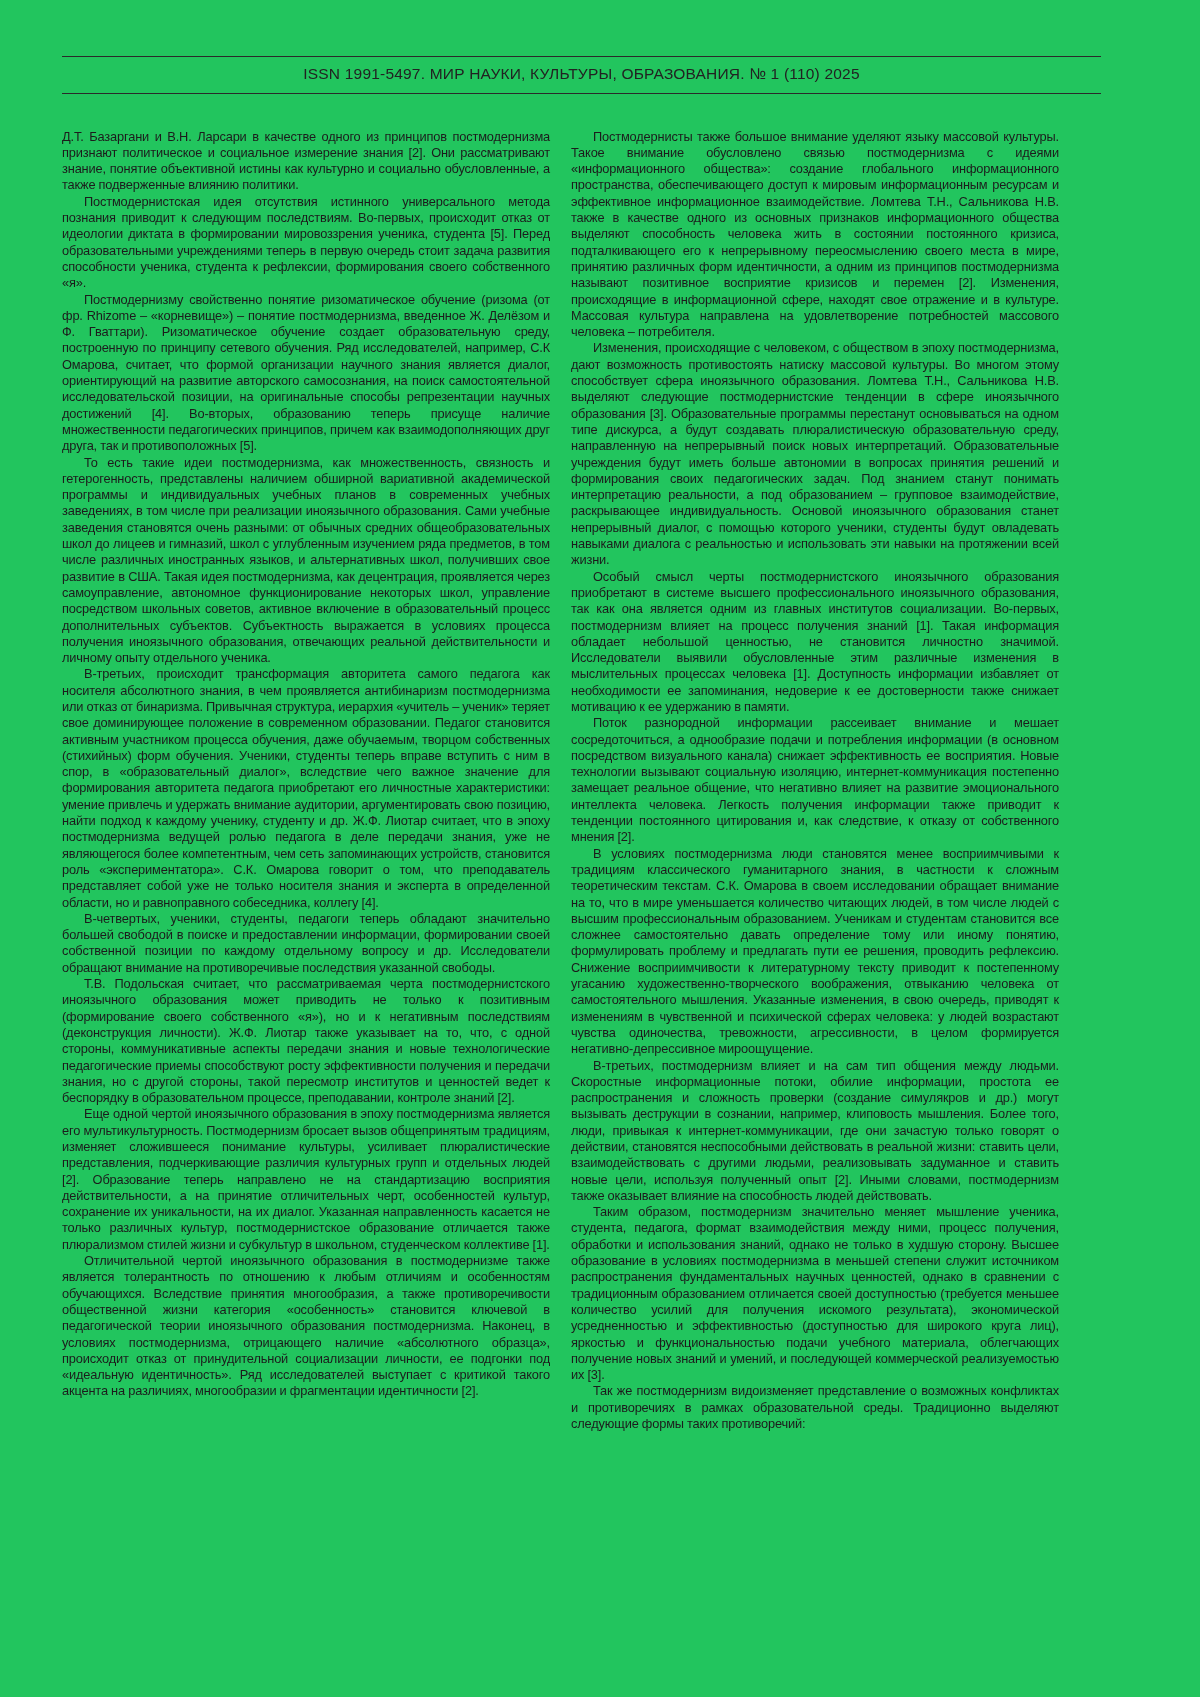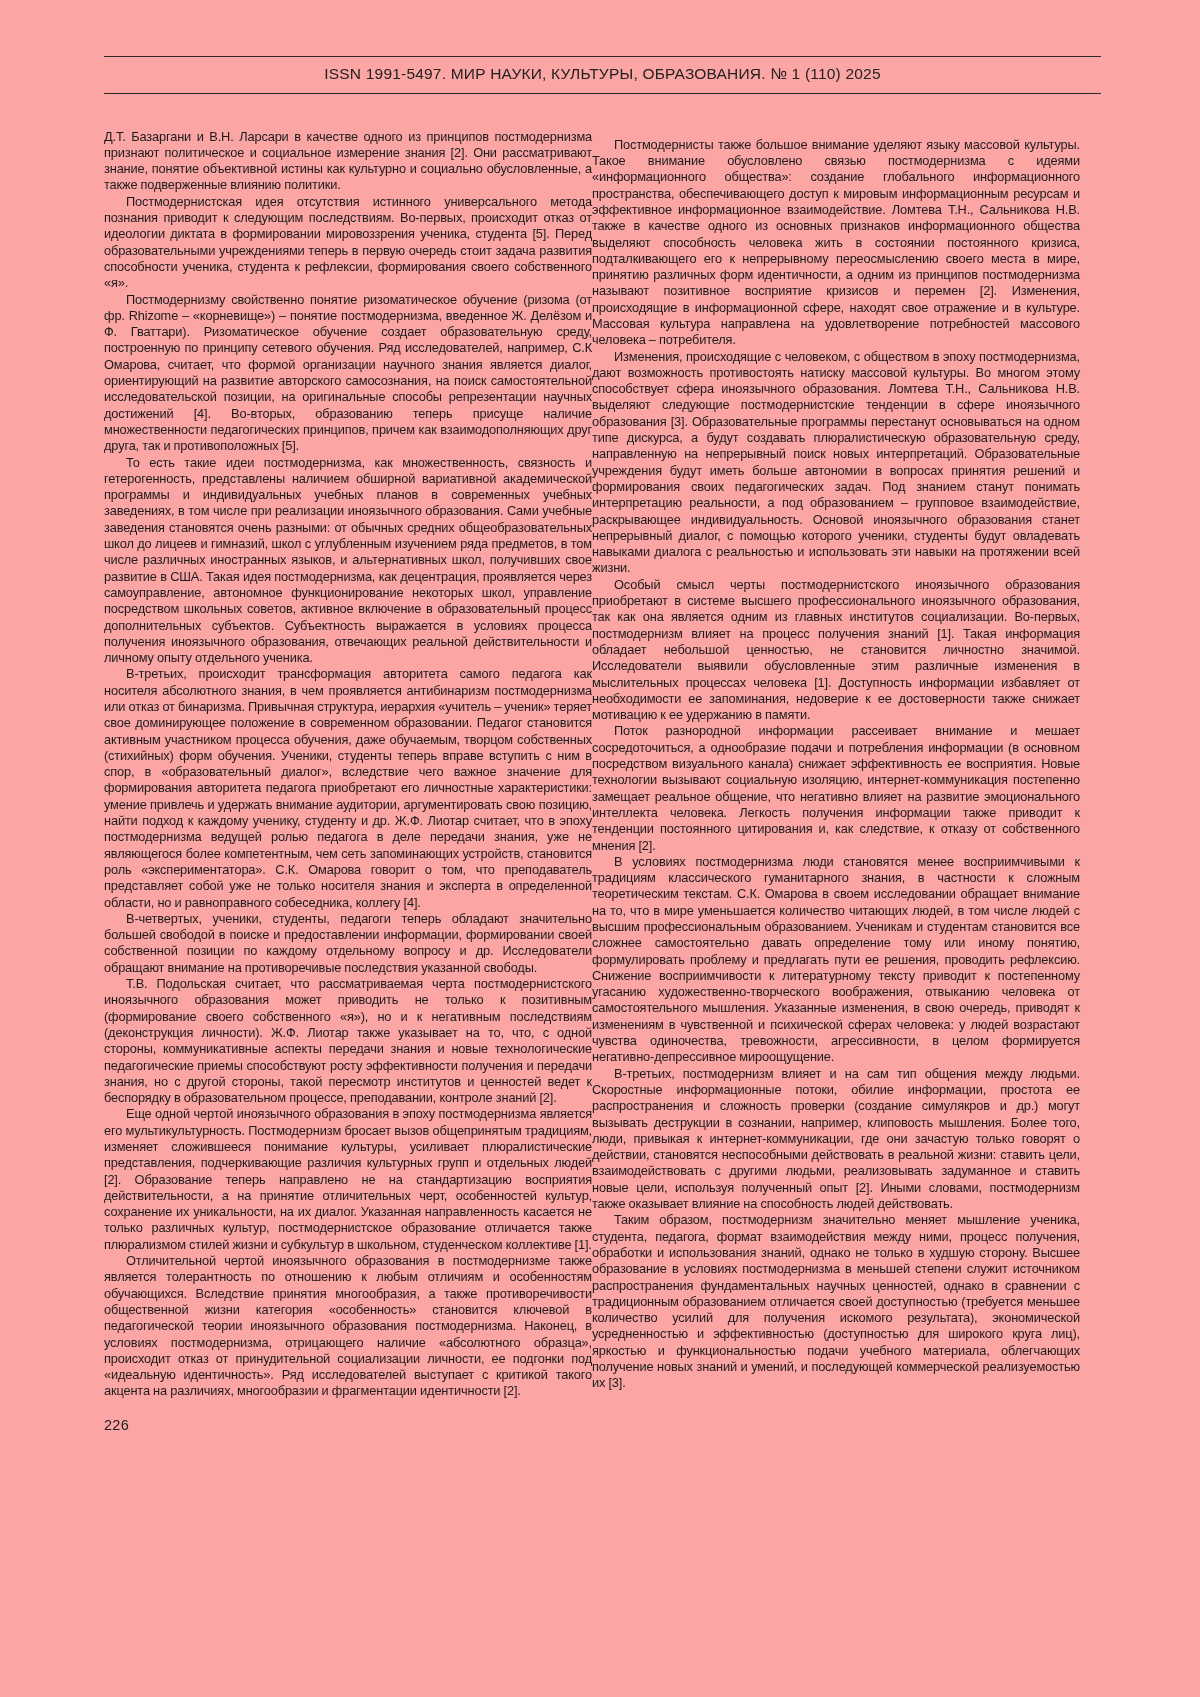--- a/index.html
+++ b/index.html
@@ -7,36 +7,37 @@
   body {
     width: 1200px;
     font-family: "Liberation Sans", "DejaVu Sans", sans-serif;
     color: #1b1b1b;
     -webkit-font-smoothing: antialiased;
   }
   .page {
     position: relative;
     width: 1200px;
     min-height: 1697px;
-    background: #fca5a5;
-    padding: 56px 99px 30px 104px;
+    background: #22c55e;
+    padding: 56px 99px 30px 62px;
   }
   .page-header { margin-bottom: 35px; }
   .rule { border-top: 1.6px solid #2a2a2a; height: 0; }
   .header-text {
     text-align: center;
     font-size: 15.5px;
     line-height: 1.2;
     letter-spacing: 0.2px;
     color: #222222;
     padding: 8px 0 9px 0;
   }
   .columns {
     display: flex;
-    align-items: center;
+    gap: 21px;
+    align-items: flex-start;
   }
   .column {
     width: 488px;
     flex: 0 0 488px;
     text-align: justify;
     font-size: 12.8px;
     line-height: 16.3px;
     letter-spacing: -0.15px;
     color: #1c1c1c;
     hyphens: auto;
@@ -76,20 +77,18 @@
         <p class="para">Отличительной чертой иноязычного образования в постмодернизме также является толерантность по отношению к любым отличиям и особенностям обучающихся. Вследствие принятия многообразия, а также противоречивости общественной жизни категория «особенность» становится ключевой в педагогической теории иноязычного образования постмодернизма. Наконец, в условиях постмодернизма, отрицающего наличие «абсолютного образца», происходит отказ от принудительной социализации личности, ее подгонки под «идеальную идентичность». Ряд исследователей выступает с критикой такого акцента на различиях, многообразии и фрагментации идентичности [2].</p>
       </section>
     <section class="column">
         <p class="para">Постмодернисты также большое внимание уделяют языку массовой культуры. Такое внимание обусловлено связью постмодернизма с идеями «информационного общества»: создание глобального информационного пространства, обеспечивающего доступ к мировым информационным ресурсам и эффективное информационное взаимодействие. Ломтева Т.Н., Сальникова Н.В. также в качестве одного из основных признаков информационного общества выделяют способность человека жить в состоянии постоянного кризиса, подталкивающего его к непрерывному переосмыслению своего места в мире, принятию различных форм идентичности, а одним из принципов постмодернизма называют позитивное восприятие кризисов и перемен [2]. Изменения, происходящие в информационной сфере, находят свое отражение и в культуре. Массовая культура направлена на удовлетворение потребностей массового человека – потребителя.</p>
         <p class="para">Изменения, происходящие с человеком, с обществом в эпоху постмодернизма, дают возможность противостоять натиску массовой культуры. Во многом этому способствует сфера иноязычного образования. Ломтева Т.Н., Сальникова Н.В. выделяют следующие постмодернистские тенденции в сфере иноязычного образования [3]. Образовательные программы перестанут основываться на одном типе дискурса, а будут создавать плюралистическую образовательную среду, направленную на непрерывный поиск новых интерпретаций. Образовательные учреждения будут иметь больше автономии в вопросах принятия решений и формирования своих педагогических задач. Под знанием станут понимать интерпретацию реальности, а под образованием – групповое взаимодействие, раскрывающее индивидуальность. Основой иноязычного образования станет непрерывный диалог, с помощью которого ученики, студенты будут овладевать навыками диалога с реальностью и использовать эти навыки на протяжении всей жизни.</p>
         <p class="para">Особый смысл черты постмодернистского иноязычного образования приобретают в системе высшего профессионального иноязычного образования, так как она является одним из главных институтов социализации. Во-первых, постмодернизм влияет на процесс получения знаний [1]. Такая информация обладает небольшой ценностью, не становится личностно значимой. Исследователи выявили обусловленные этим различные изменения в мыслительных процессах человека [1]. Доступность информации избавляет от необходимости ее запоминания, недоверие к ее достоверности также снижает мотивацию к ее удержанию в памяти.</p>
         <p class="para">Поток разнородной информации рассеивает внимание и мешает сосредоточиться, а однообразие подачи и потребления информации (в основном посредством визуального канала) снижает эффективность ее восприятия. Новые технологии вызывают социальную изоляцию, интернет-коммуникация постепенно замещает реальное общение, что негативно влияет на развитие эмоционального интеллекта человека. Легкость получения информации также приводит к тенденции постоянного цитирования и, как следствие, к отказу от собственного мнения [2].</p>
         <p class="para">В условиях постмодернизма люди становятся менее восприимчивыми к традициям классического гуманитарного знания, в частности к сложным теоретическим текстам. С.К. Омарова в своем исследовании обращает внимание на то, что в мире уменьшается количество читающих людей, в том числе людей с высшим профессиональным образованием. Ученикам и студентам становится все сложнее самостоятельно давать определение тому или иному понятию, формулировать проблему и предлагать пути ее решения, проводить рефлексию. Снижение восприимчивости к литературному тексту приводит к постепенному угасанию художественно-творческого воображения, отвыканию человека от самостоятельного мышления. Указанные изменения, в свою очередь, приводят к изменениям в чувственной и психической сферах человека: у людей возрастают чувства одиночества, тревожности, агрессивности, в целом формируется негативно-депрессивное мироощущение.</p>
         <p class="para">В-третьих, постмодернизм влияет и на сам тип общения между людьми. Скоростные информационные потоки, обилие информации, простота ее распространения и сложность проверки (создание симулякров и др.) могут вызывать деструкции в сознании, например, клиповость мышления. Более того, люди, привыкая к интернет-коммуникации, где они зачастую только говорят о действии, становятся неспособными действовать в реальной жизни: ставить цели, взаимодействовать с другими людьми, реализовывать задуманное и ставить новые цели, используя полученный опыт [2]. Иными словами, постмодернизм также оказывает влияние на способность людей действовать.</p>
         <p class="para">Таким образом, постмодернизм значительно меняет мышление ученика, студента, педагога, формат взаимодействия между ними, процесс получения, обработки и использования знаний, однако не только в худшую сторону. Высшее образование в условиях постмодернизма в меньшей степени служит источником распространения фундаментальных научных ценностей, однако в сравнении с традиционным образованием отличается своей доступностью (требуется меньшее количество усилий для получения искомого результата), экономической усредненностью и эффективностью (доступностью для широкого круга лиц), яркостью и функциональностью подачи учебного материала, облегчающих получение новых знаний и умений, и последующей коммерческой реализуемостью их [3].</p>
+        <p class="para">Так же постмодернизм видоизменяет представление о возможных конфликтах и противоречиях в рамках образовательной среды. Традиционно выделяют следующие формы таких противоречий:</p>
       </section>
   </main>
 
-  <footer class="page-footer">
-    <span class="page-number">226</span>
-  </footer>
 
 </div>
 
 </body></html>

